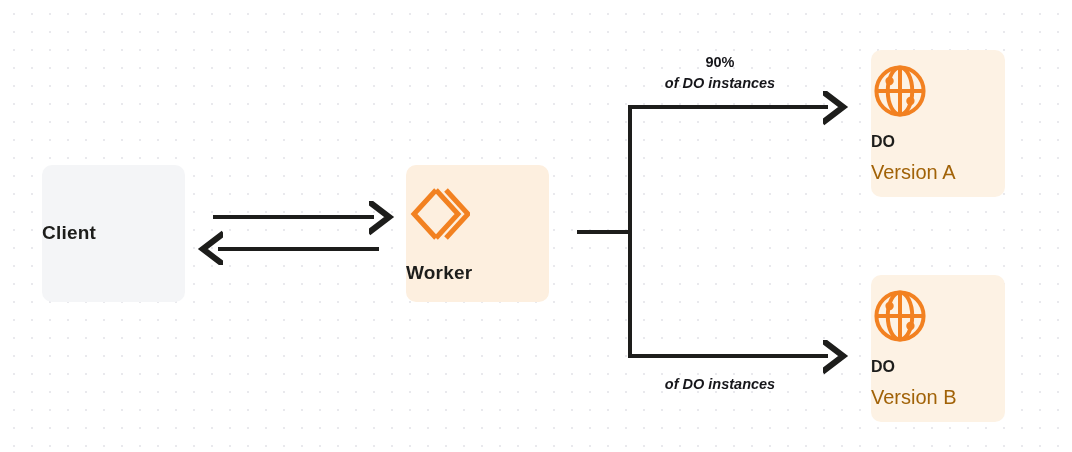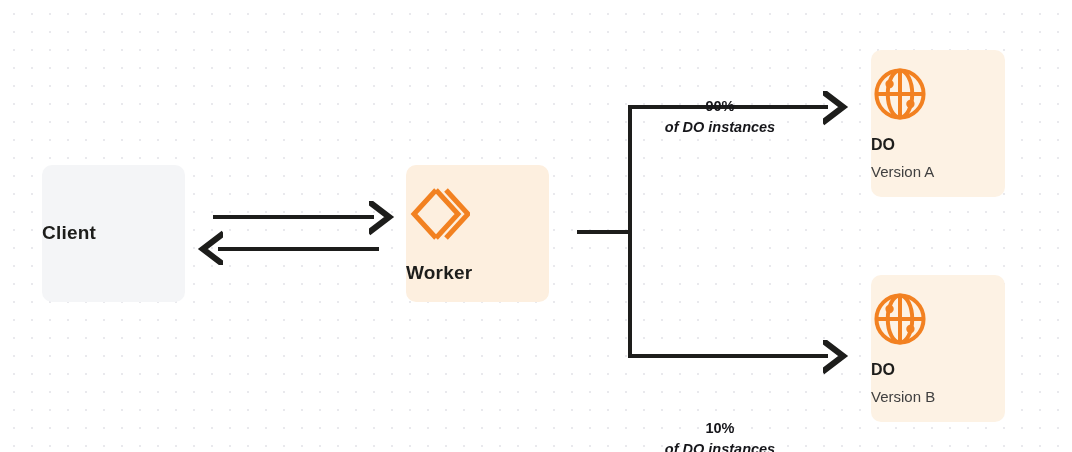--- a/index.html
+++ b/index.html
@@ -86,23 +86,23 @@
   }
 
   .node-title-small {
     font-size: 16px;
     font-weight: bold;
     color: #1d1d1b;
     line-height: 1.25;
   }
 
   .node-subtitle {
-    font-size: 15px;
+    font-size: 20px;
     font-weight: normal;
-    color: #404040;
+    color: #a16207;
     line-height: 1.3;
     margin-top: 7px;
   }
 
   .node-icon {
     display: block;
     line-height: 0;
   }
 
   .worker-icon-wrap { margin-bottom: 16px; }
@@ -124,21 +124,21 @@
     top: 52px;
     width: 200px;
   }
 
   .label-bottom {
     left: 620px;
     top: 374px;
     width: 200px;
   }
 
-  .edge-label .pct { display: block; margin-top: 44px; }
+  .edge-label .pct { display: block; }
   .edge-label .sub { display: block; font-style: italic; }
 </style>
 </head>
 <body>
 
 <div id="diagram">
 
   <svg class="svg-layer" viewBox="0 0 1072 452" width="1072" height="452" xmlns="http://www.w3.org/2000/svg">
     <defs>
       <marker id="arrowR" markerWidth="9" markerHeight="9" refX="1.2" refY="4.1" orient="auto" markerUnits="strokeWidth">
@@ -225,17 +225,16 @@
     <span class="node-title-small">DO</span>
     <span class="node-subtitle">Version B</span>
   </div>
 
   <div class="edge-label label-top">
     <span class="pct">90%</span>
     <span class="sub">of DO instances</span>
   </div>
 
   <div class="edge-label label-bottom">
-    <span class="pct">10%</span>
     <span class="sub">of DO instances</span>
   </div>
 
 </div>
 
 </body></html>

